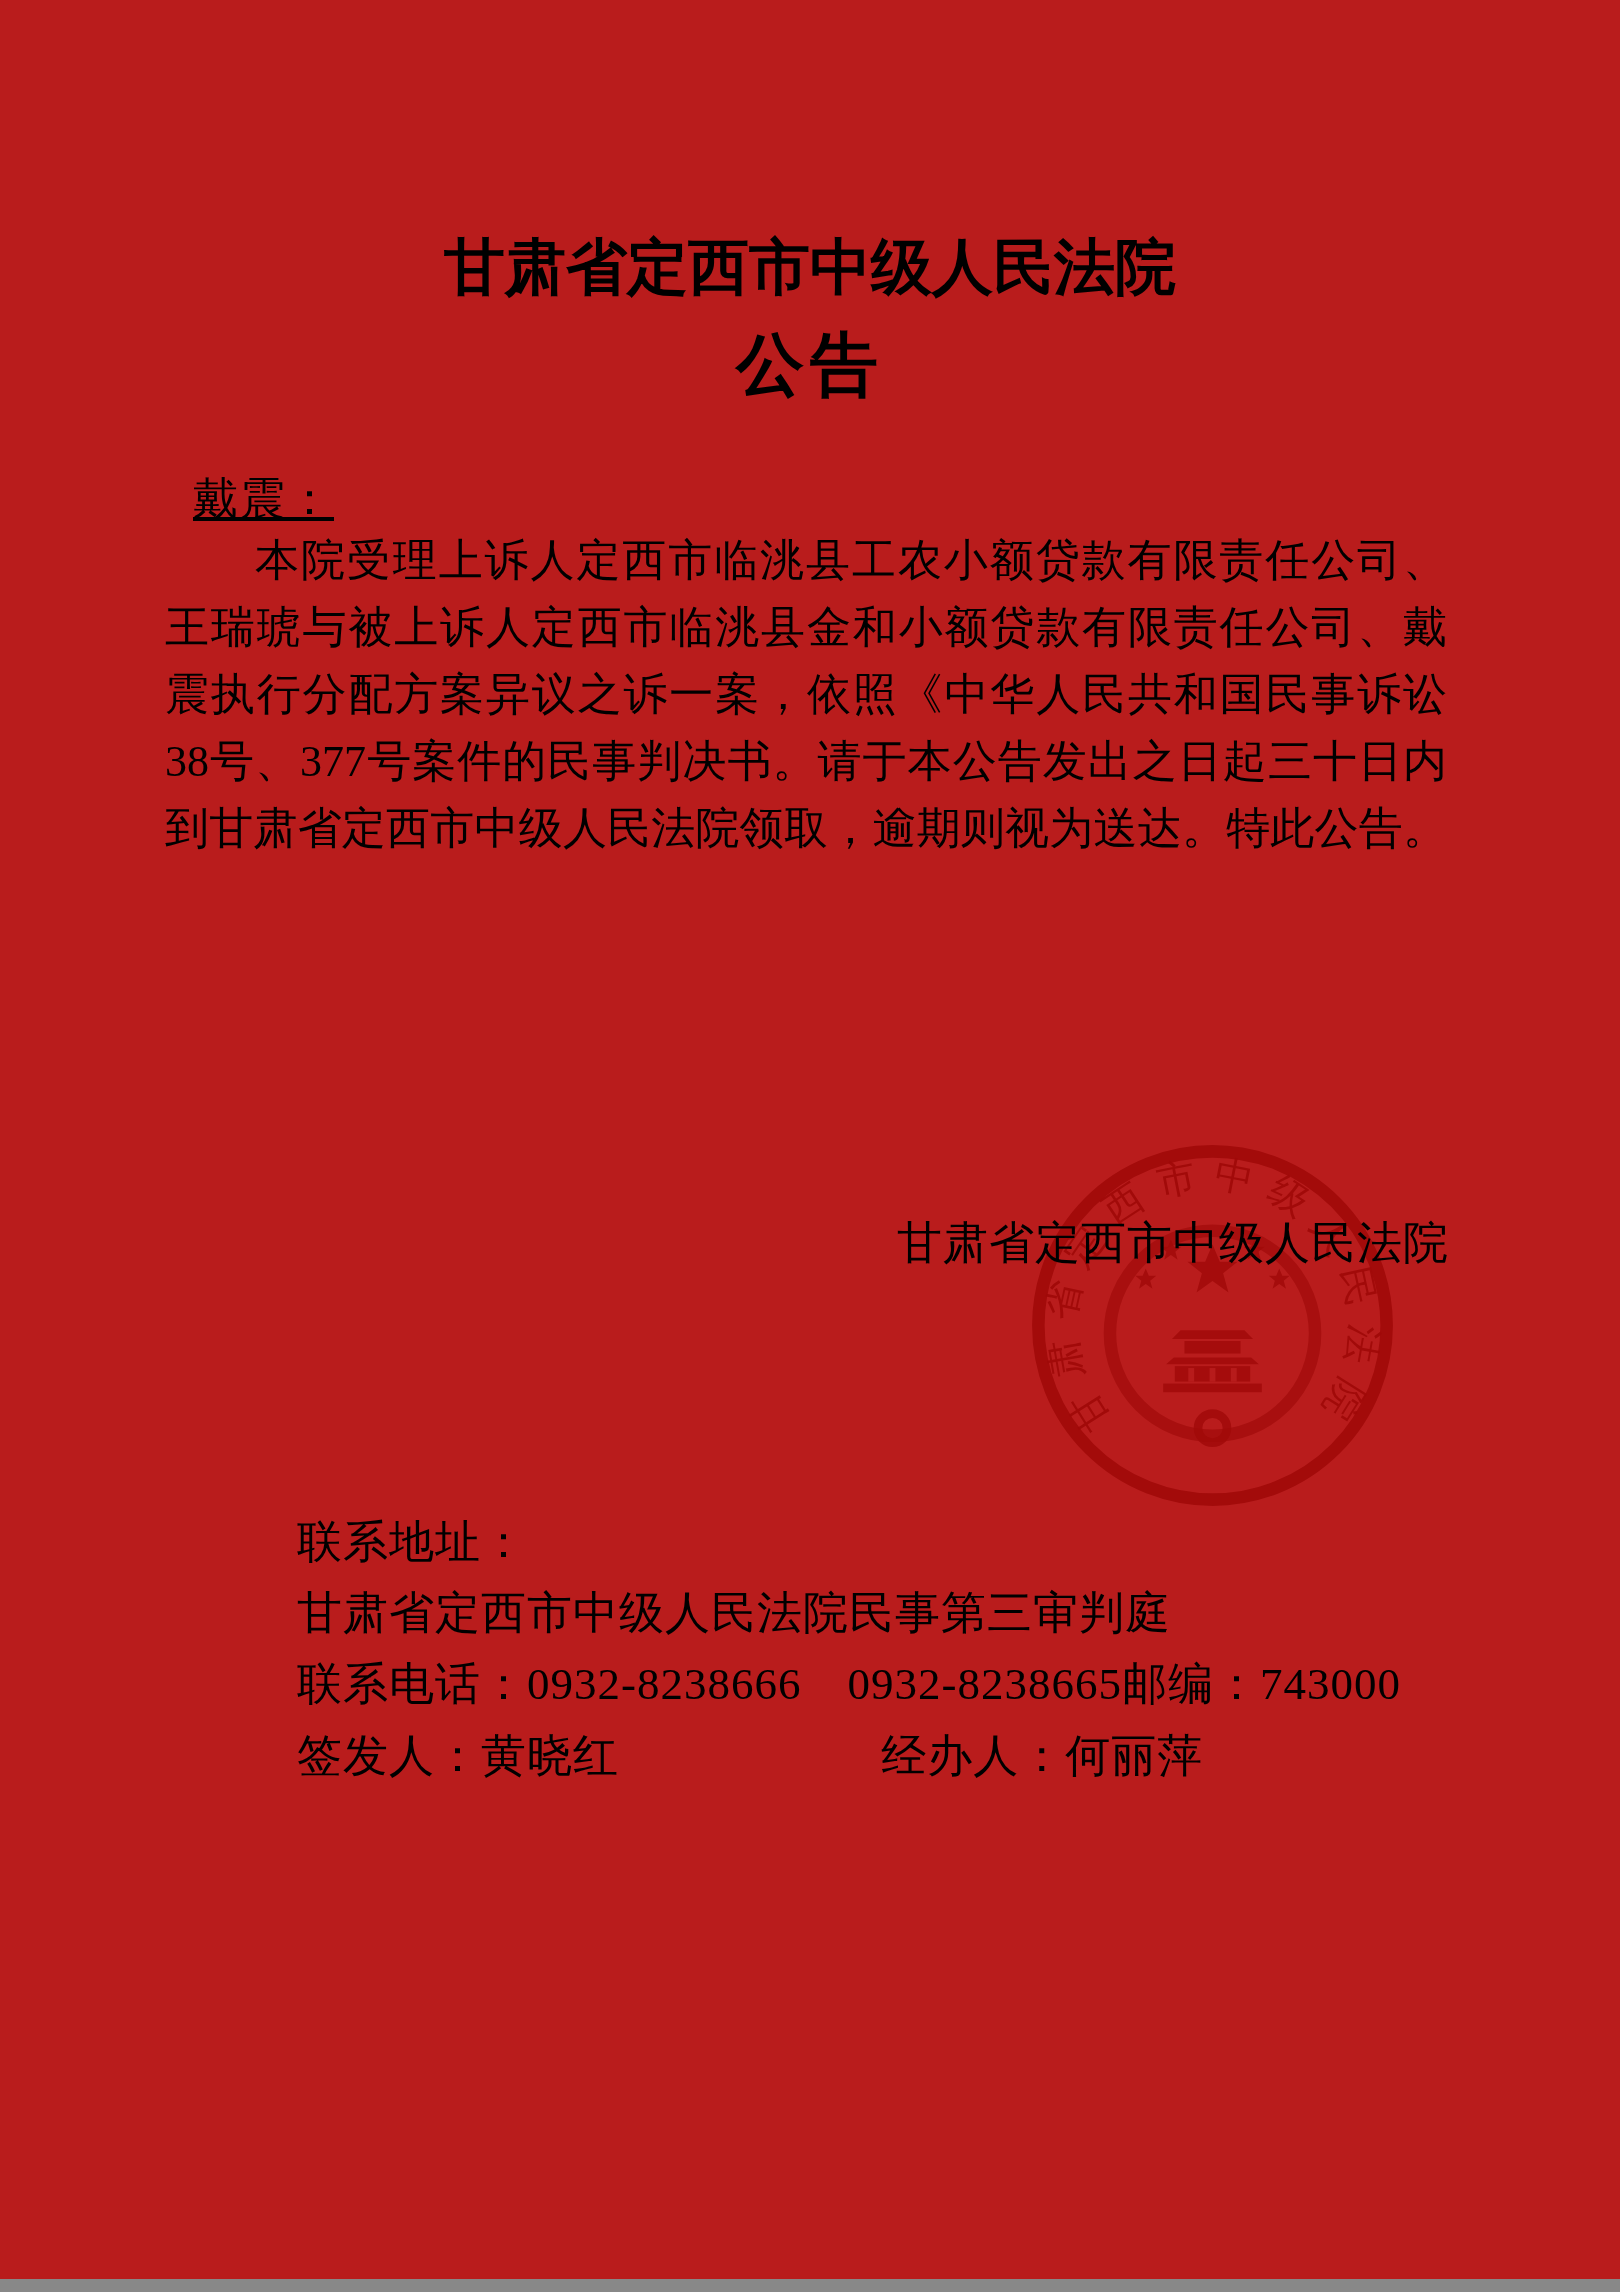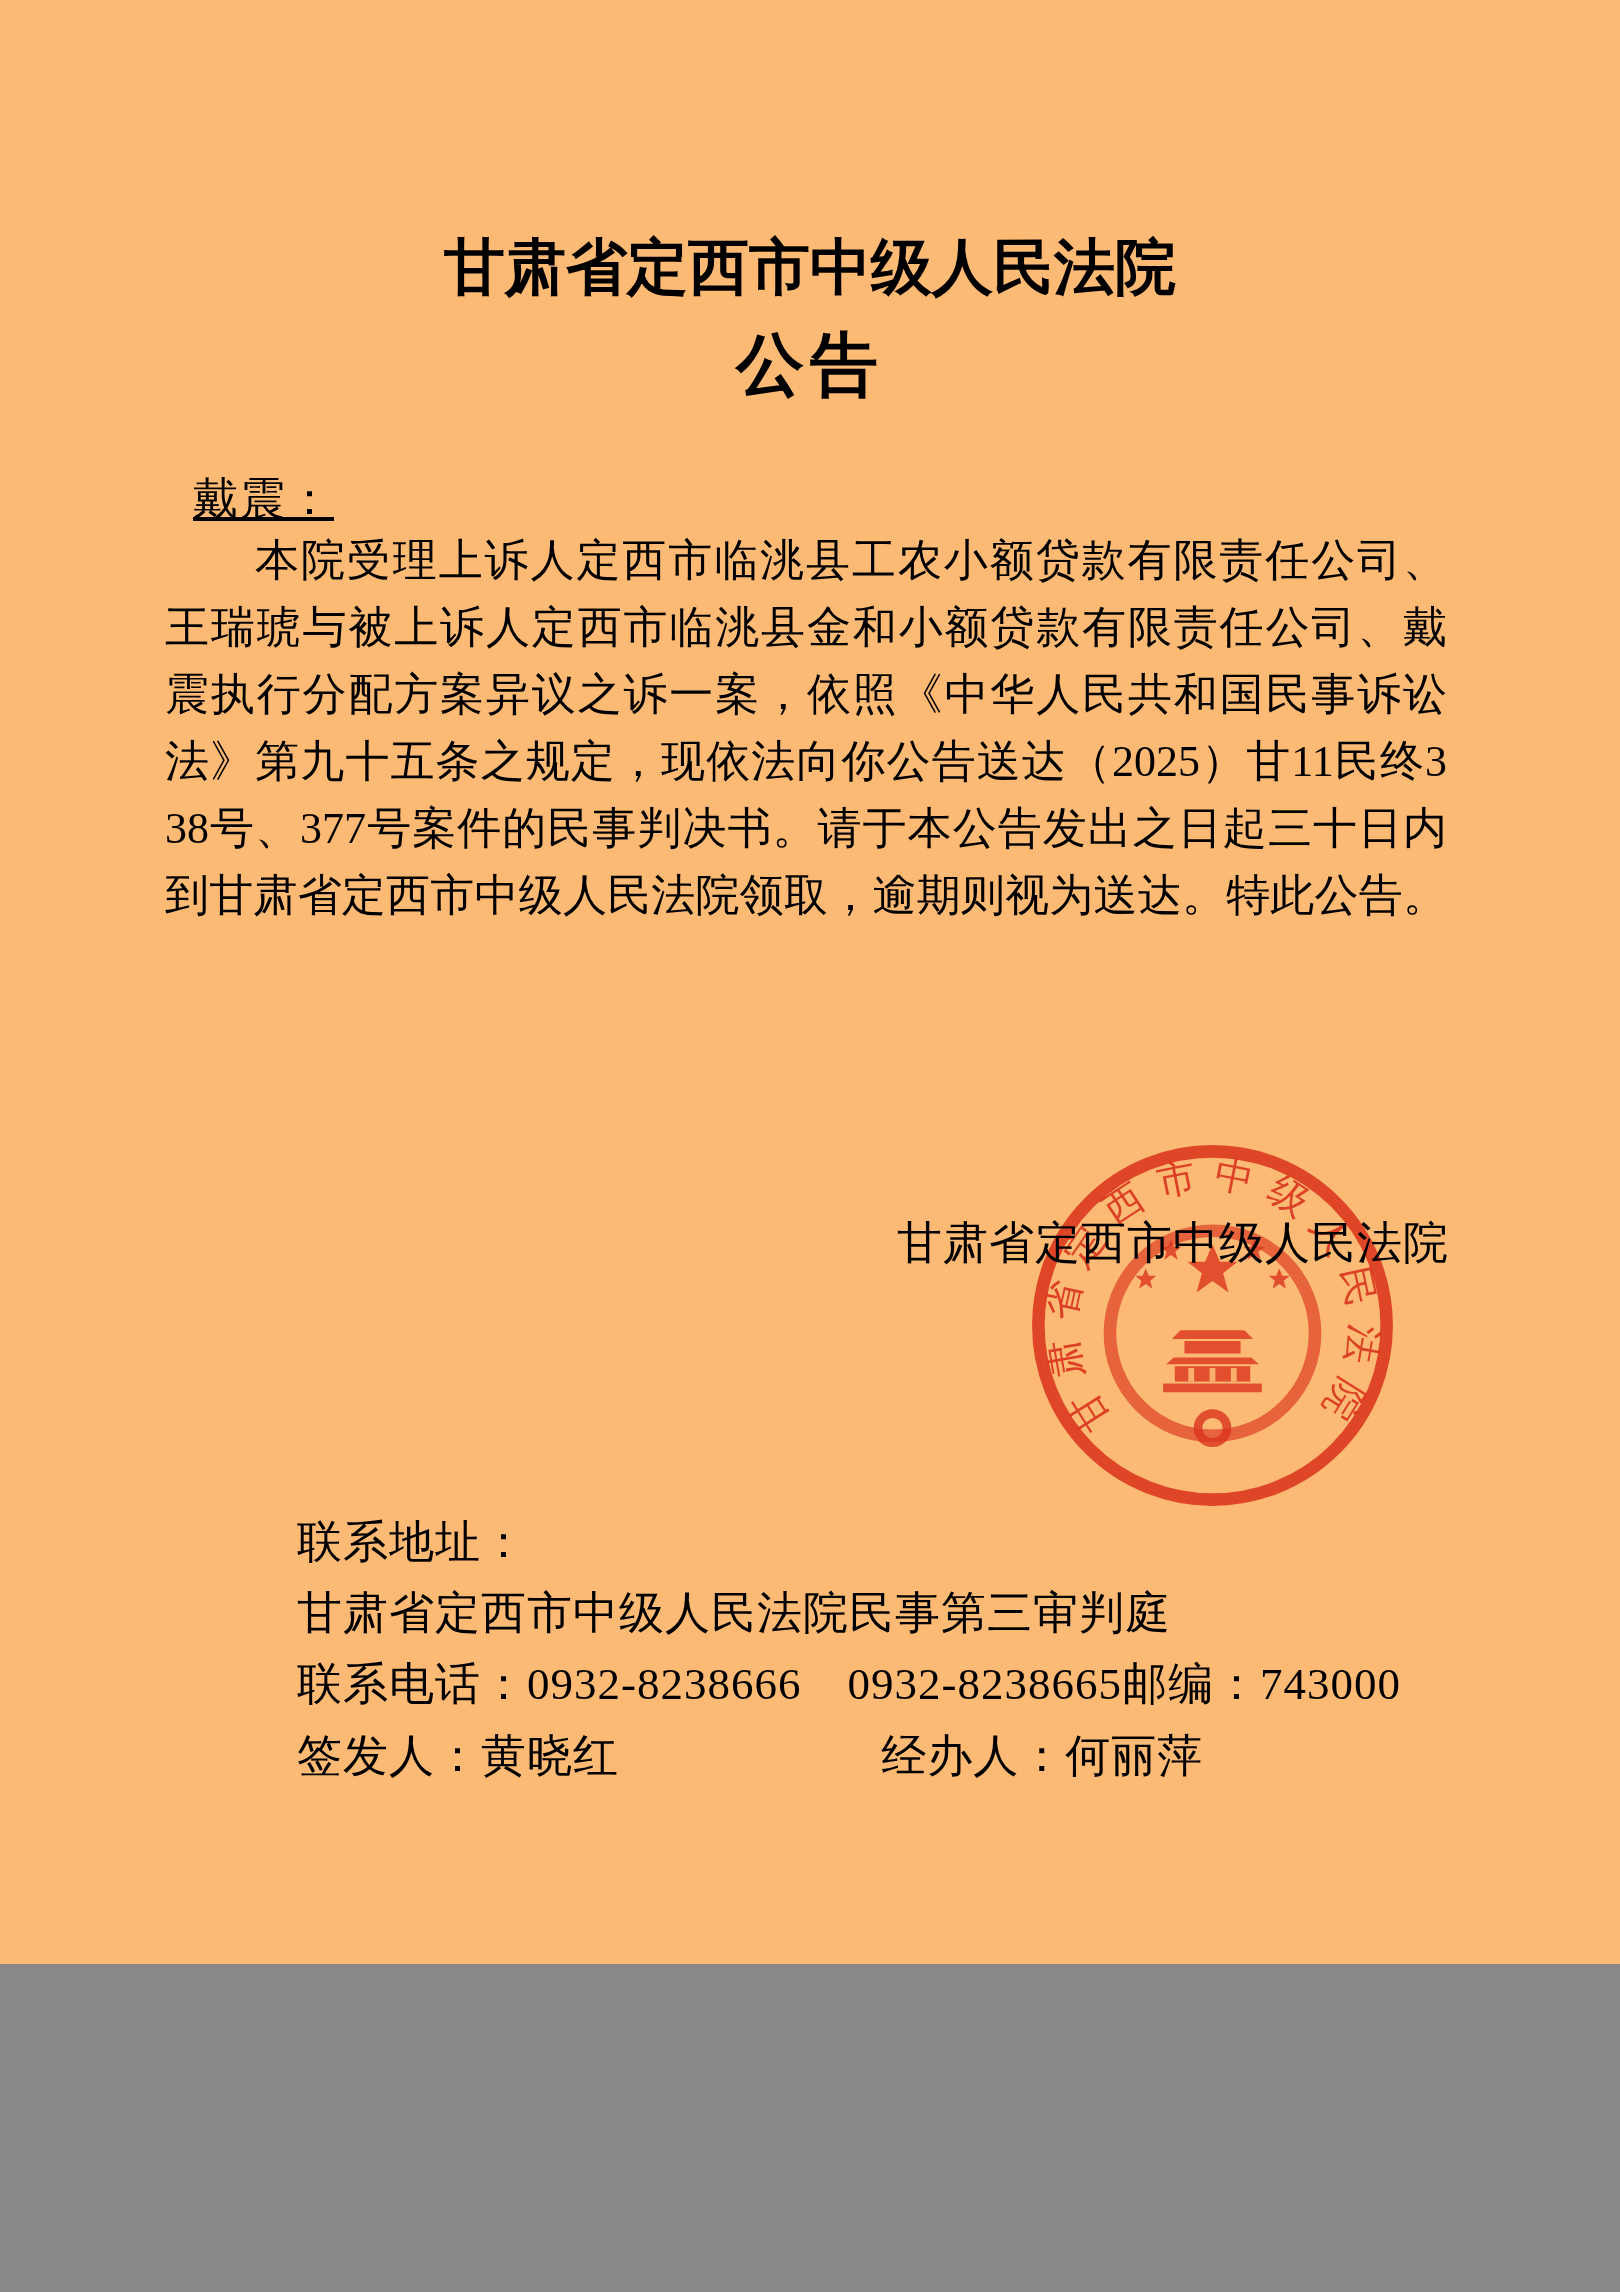--- a/index.html
+++ b/index.html
@@ -1,19 +1,19 @@
 <!DOCTYPE html>
 <html><head>
 <meta charset="utf-8">
 <style>
   html,body{margin:0;padding:0;background:#888;}
   .page{
     position:relative;
-    width:1620px;height:1964px;
-    background:#fdba74;
+    width:1620px;height:2279px;
+    background:#b91c1c;
     margin:0 auto;
     overflow:hidden;
     font-family:"Liberation Serif","DejaVu Serif",serif;
     color:#000;
   }
   .title1{
     position:absolute;top:227px;left:0;width:1620px;
     text-align:center;
     font-size:61px;font-weight:bold;
     letter-spacing:0px;
@@ -82,21 +82,20 @@
   <div class="title1">甘肃省定西市中级人民法院</div>
 
   <div class="title2">公告</div>
 
   <div class="salutation">戴震：</div>
 
   <div class="para">
     <div class="line first">本院受理上诉人定西市临洮县工农小额贷款有限责任公司、</div>
     <div class="line">王瑞琥与被上诉人定西市临洮县金和小额贷款有限责任公司、戴</div>
     <div class="line">震执行分配方案异议之诉一案，依照《中华人民共和国民事诉讼</div>
-    <div class="line">法》第九十五条之规定，现依法向你公告送达（2025）甘11民终3</div>
     <div class="line">38号、377号案件的民事判决书。请于本公告发出之日起三十日内</div>
     <div class="line">到甘肃省定西市中级人民法院领取，逾期则视为送达。特此公告。</div>
   </div>
 
   <div class="sig-court">甘肃省定西市中级人民法院</div>
 
 
   <svg class="seal" viewBox="0 0 400 400" xmlns="http://www.w3.org/2000/svg">
     <g fill="none" stroke="#d9372e">
       <circle cx="200" cy="200" r="180" stroke-width="13" stroke-opacity="0.88"></circle>

